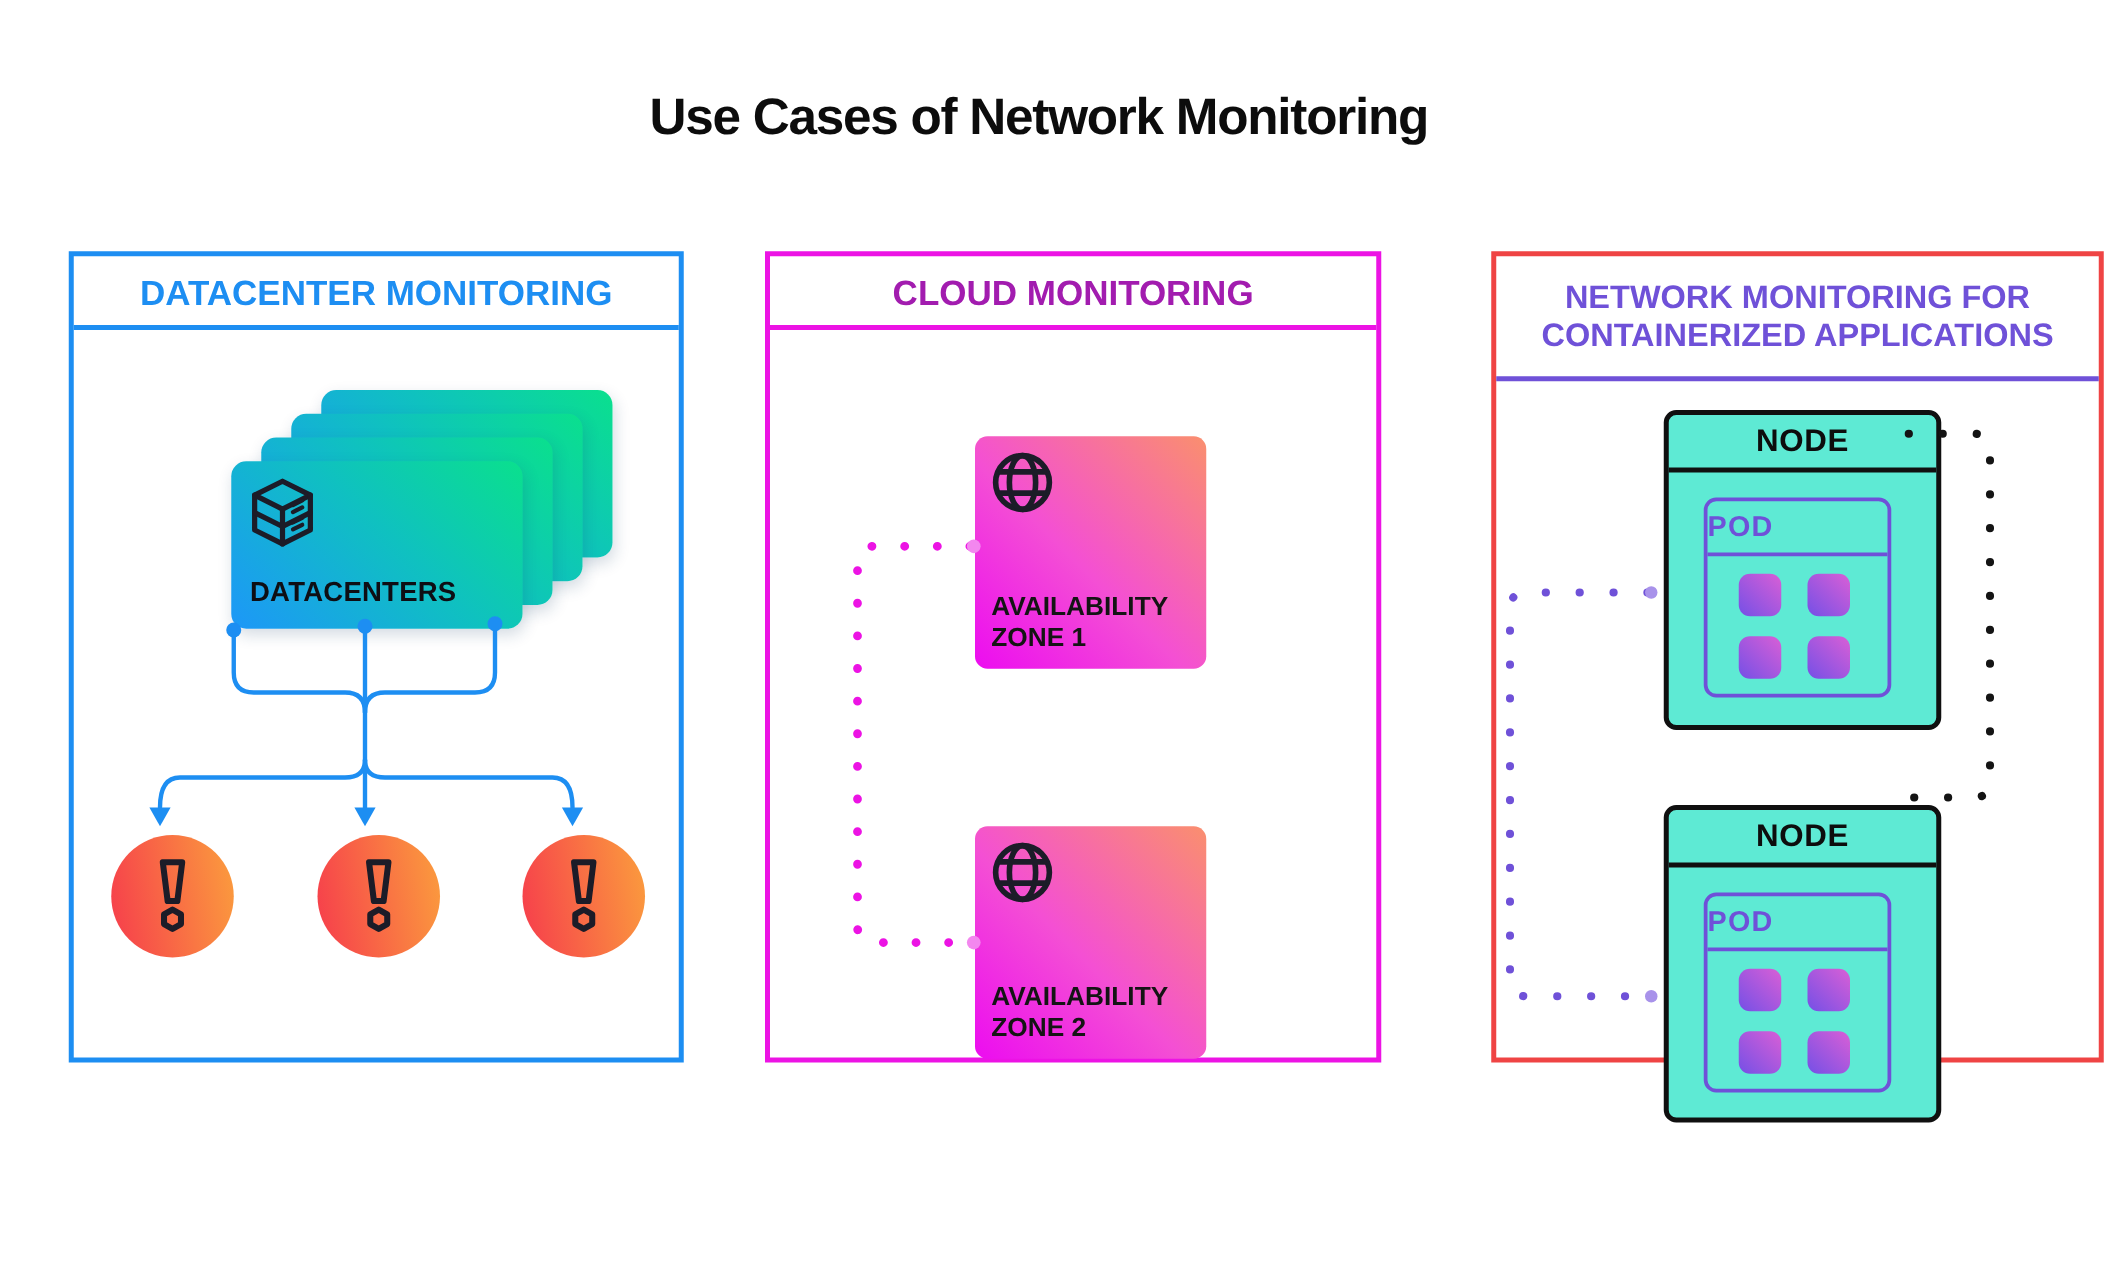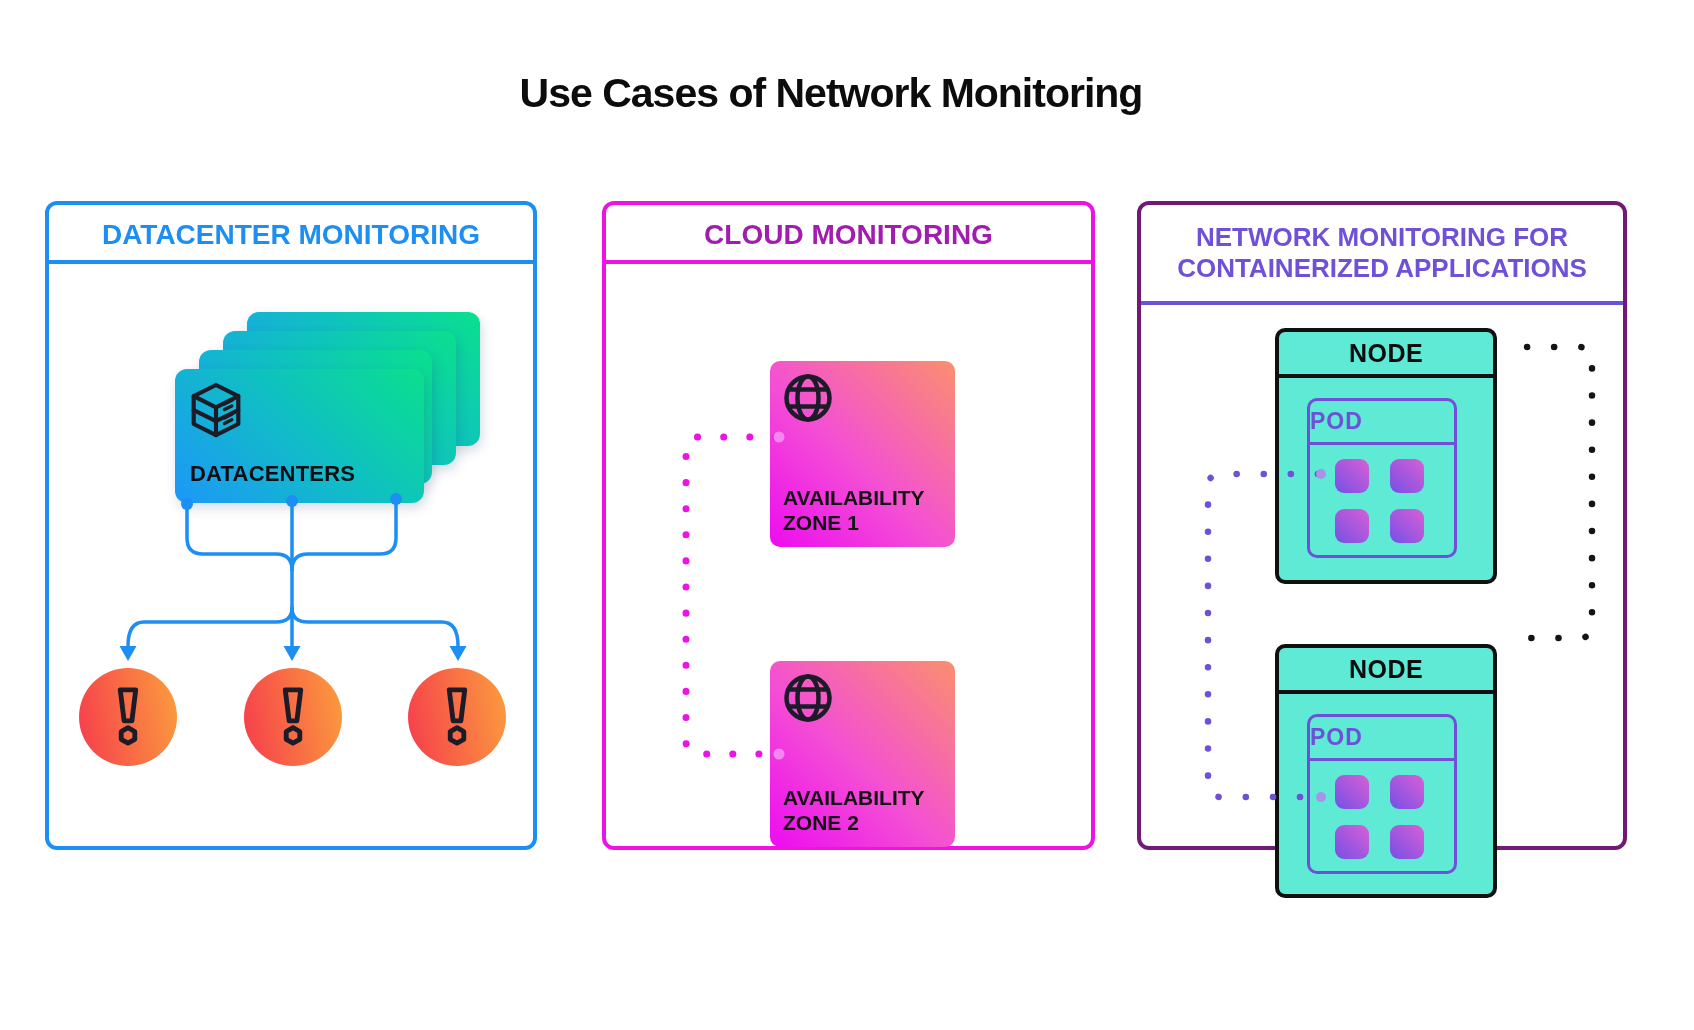--- a/index.html
+++ b/index.html
@@ -4,52 +4,52 @@
 <style>
   html,body{margin:0;padding:0;background:#ffffff;}
   .stage{position:relative;width:1694px;height:1030px;background:#ffffff;overflow:hidden;
          font-family:"Liberation Sans", sans-serif;}
 
   
   .title{position:absolute;left:0;top:70px;width:1580px;margin:0;text-align:center;
          font-size:41px;font-weight:800;letter-spacing:-1px;color:#0c0c0c;padding-left:41px;}
 
   
-  .panel{position:absolute;top:201px;height:649px;border-radius:12px;background:#fff;box-sizing:border-box;}
+  .panel{position:absolute;top:201px;height:649px;border-radius:0;background:#fff;box-sizing:border-box;margin-left:10px;}
   .p1{left:45px;width:492px;border:4px solid #1d8ef2;}
   .p2{left:602px;width:493px;border:4px solid #ec13e4;}
-  .p3{left:1137px;width:490px;border:4px solid #701a75;}
+  .p3{left:1183px;width:490px;border:4px solid #ef4444;}
   .panel-head{width:100%;box-sizing:border-box;text-align:center;font-weight:700;}
   .p1 .panel-head{height:59px;line-height:59px;font-size:28px;color:#1d8ef2;border-bottom:4px solid #1d8ef2;}
   .p2 .panel-head{height:59px;line-height:59px;font-size:28px;color:#a21caf;border-bottom:4px solid #ec13e4;}
   .p3 .panel-head{height:100px;display:flex;align-items:center;justify-content:center;
                   font-size:26px;line-height:31px;color:#6f51d8;border-bottom:4px solid #6f51d8;
                   padding:0 28px;box-sizing:border-box;}
 
   
   .dc-card{position:absolute;width:233px;height:134px;border-radius:12px;
            background:linear-gradient(45deg,#1d97f8 0%,#0fc1c0 55%,#0ae08d 100%);
            box-shadow:2px 5px 12px rgba(20,60,100,.18);}
-  .c4{left:198px;top:107px;} .c3{left:174px;top:126px;} .c2{left:150px;top:145px;} .c1{left:126px;top:164px;padding-left:16px;}
+  .c4{left:198px;top:107px;} .c3{left:174px;top:126px;} .c2{left:150px;top:145px;} .c1{left:126px;top:164px;}
   .server-icon{position:absolute;left:15px;top:13px;}
   .dc-label{position:absolute;left:15px;bottom:16px;font-size:22px;font-weight:800;color:#0e0e14;letter-spacing:.2px;}
 
   .alert{position:absolute;width:98px;height:98px;border-radius:50%;top:463px;
          background:linear-gradient(80deg,#f63c4c 0%,#fb9e3d 100%);
          display:flex;align-items:center;justify-content:center;}
   .a1{left:30px;} .a2{left:195px;} .a3{left:359px;}
 
   .caption{position:absolute;left:0;right:0;top:612px;text-align:center;
            font-family:"Liberation Mono","DejaVu Sans Mono",monospace;
            font-size:24px;line-height:27.5px;color:#f8424f;}
 
   
   .zone{position:absolute;width:185px;height:186px;border-radius:10px;
         background:linear-gradient(45deg,#ec0cf0 0%,#f44fd4 45%,#fa8f6e 100%);}
-  .z1{left:164px;top:156px;} .z2{left:164px;top:456px;}
+  .z1{left:164px;top:144px;} .z2{left:164px;top:456px;}
   .globe{position:absolute;left:12px;top:11px;}
   .zone-label{position:absolute;left:13px;bottom:12px;width:172px;
               font-size:21px;line-height:25px;font-weight:800;color:#141414;}
 
   
   .node{position:absolute;width:222px;border:4px solid #101010;border-radius:10px;
         background:#5eead4;box-sizing:border-box;}
   .n1{left:134px;top:123px;height:256px;} .n2{left:134px;top:439px;height:254px;}
   .node-head{height:42px;line-height:42px;text-align:center;font-size:25px;font-weight:800;
              color:#0d0d0d;border-bottom:4px solid #101010;letter-spacing:.5px;}

